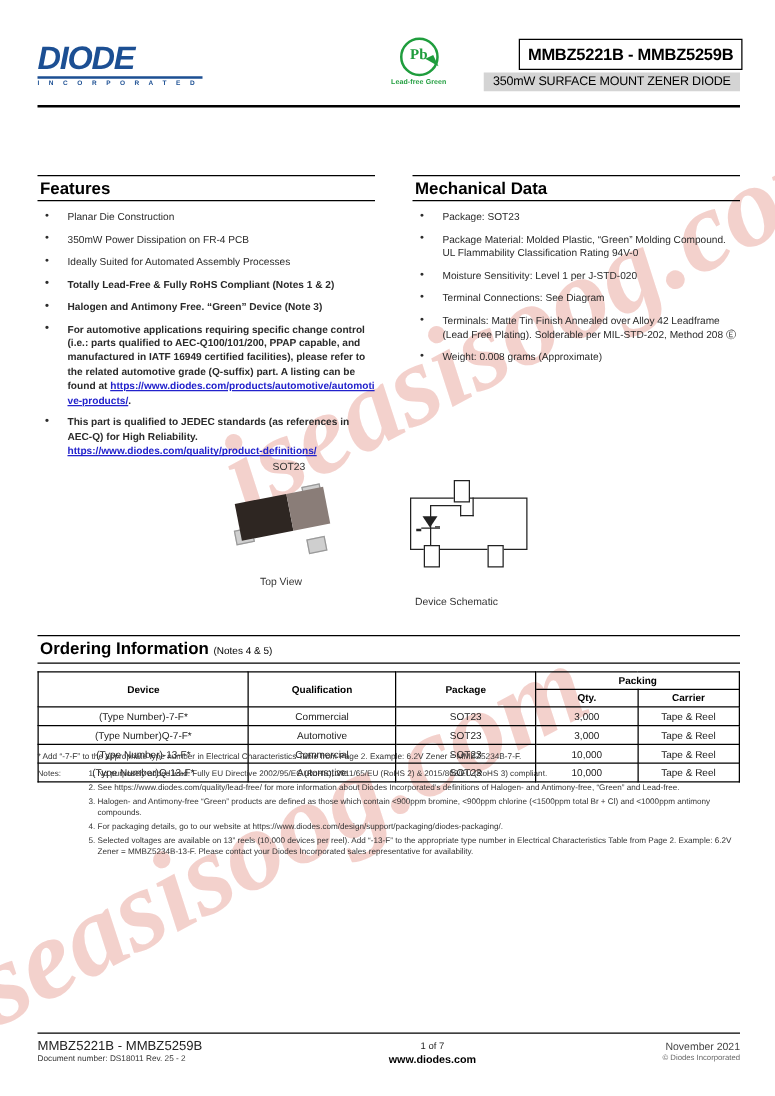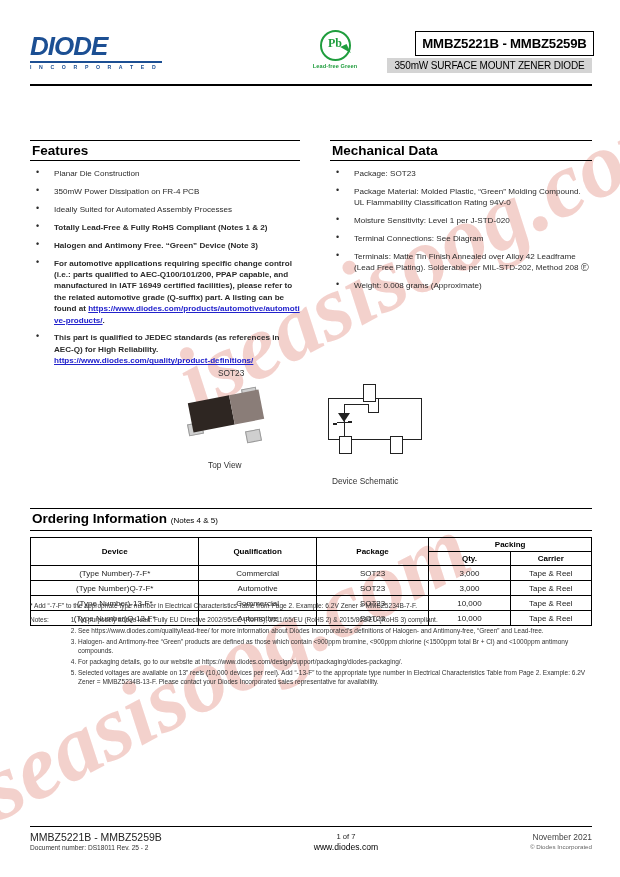--- a/index.html
+++ b/index.html
@@ -129,21 +129,21 @@
 
   
   .footer{position:absolute;left:30px;top:826px;width:562px;}
   .foot-rule{height:1.4px;background:#000;margin-bottom:4px;}
   .foot-row{display:flex;justify-content:space-between;align-items:flex-start;}
   .fl{text-align:left;}
   .fl .f1{font-size:10.5px;color:#222;line-height:13px;}
   .fl .f2{font-size:6.6px;color:#333;}
   .fc{text-align:center;}
   .fc .f1{font-size:7.6px;color:#222;line-height:11px;}
-  .fc .f2{font-size:8.6px;font-weight:400;color:#000;}
+  .fc .f2{font-size:8.6px;font-weight:700;color:#000;}
   .fr{text-align:right;}
   .fr .f1{font-size:8.4px;color:#444;line-height:12px;}
   .fr .f2{font-size:6.2px;color:#666;}
 </style>
 </head>
 <body>
 
 <div class="page">
 
   <div class="wm wm1">iseasisoog.com</div>

